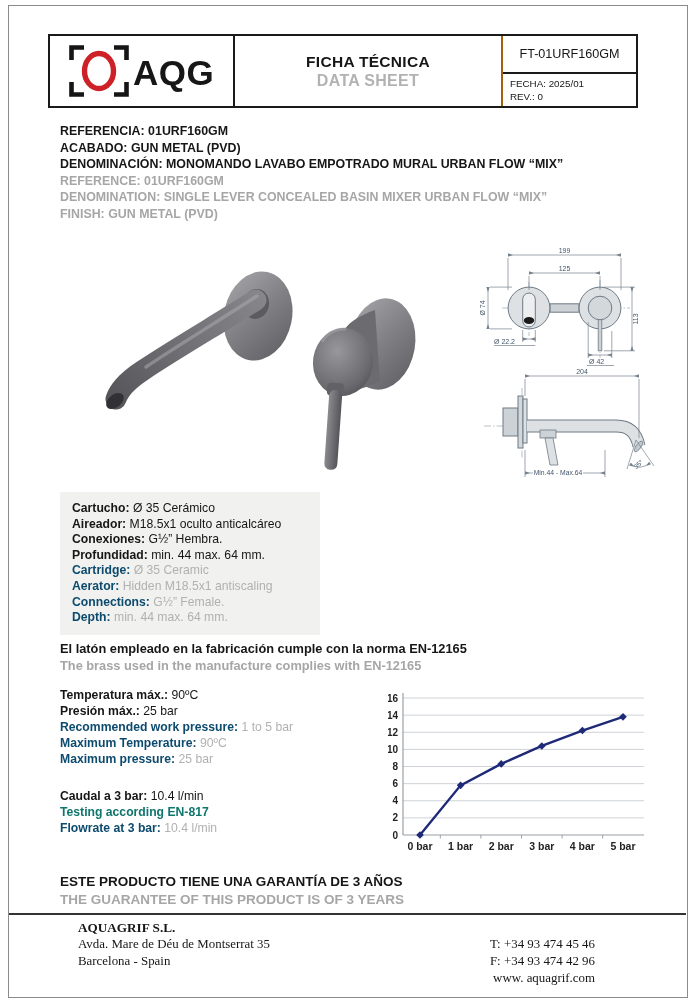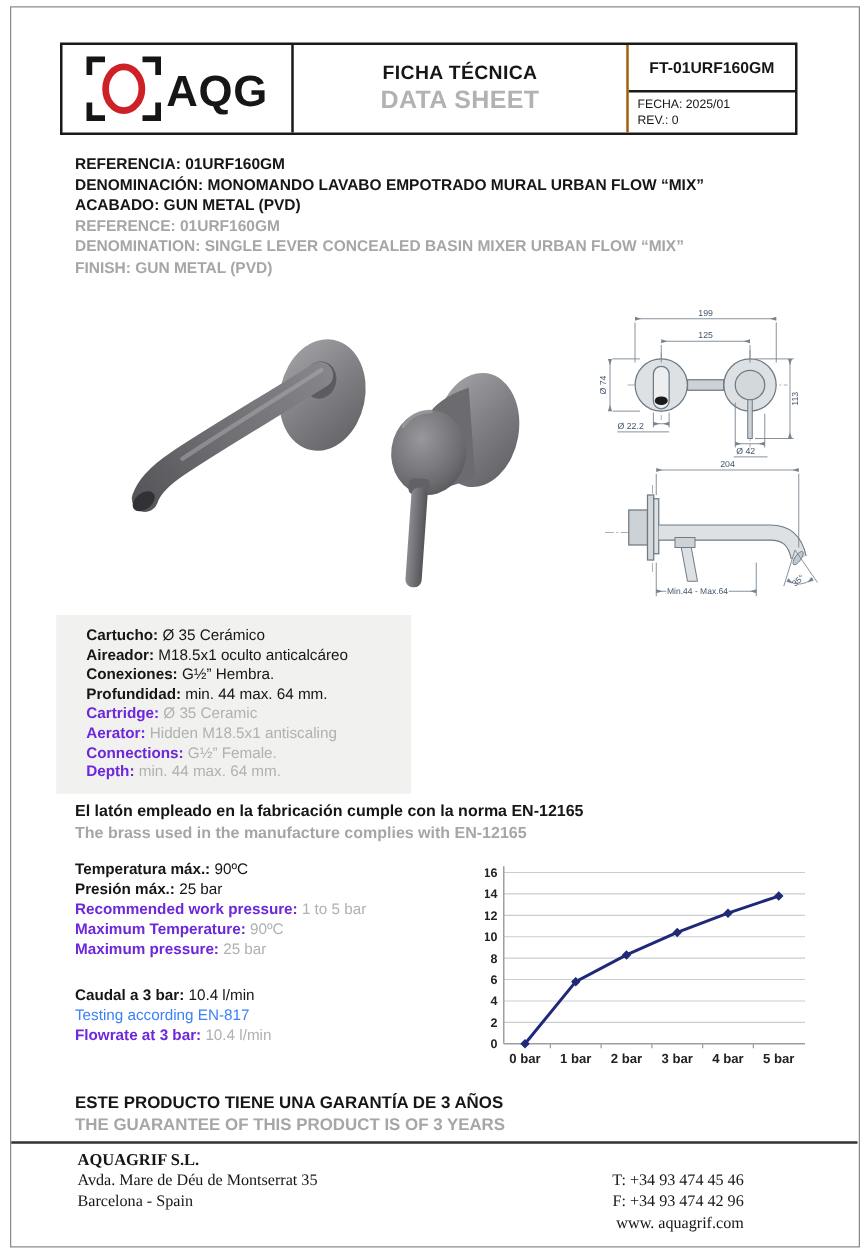--- a/index.html
+++ b/index.html
@@ -9,49 +9,49 @@
   .abs{position:absolute}
   .page-border{left:8px;top:5px;width:678px;height:991px;border:1px solid #8b8b8b}
 
   
   .header-table{left:48px;top:34px;width:590px;height:74px;border:2px solid #1a1a1a;
                 display:flex;box-sizing:border-box;background:#fff}
   .cell-logo{width:183px;display:flex;align-items:center;justify-content:center}
   .cell-title{flex:1;border-left:2px solid #1a1a1a;border-right:2px solid #a16207;
               display:flex;flex-direction:column;align-items:center;justify-content:center}
   .title-main{font-size:15.5px;font-weight:bold;letter-spacing:.3px}
-  .title-sub{font-size:20px;font-weight:bold;color:#b2b2b2;letter-spacing:.3px;margin-top:1px}
+  .title-sub{font-size:16px;font-weight:bold;color:#b2b2b2;letter-spacing:.3px;margin-top:1px}
   .cell-doc{width:133px;display:flex;flex-direction:column}
   .doc-code{height:38px;border-bottom:2px solid #1a1a1a;display:flex;align-items:center;
-            justify-content:center;font-weight:bold;font-size:12.6px}
+            justify-content:center;font-weight:normal;font-size:12.6px}
   .doc-meta{flex:1;padding:3px 7px;font-size:9.8px;line-height:13px}
 
   
   .ref{left:60px;top:123px;font-size:12.4px;font-weight:bold;line-height:16.6px}
   .gray{color:#a6a6a6}
 
   
-  .specs{left:45px;top:492px;width:236px;background:#f1f1ef;padding:9px 24px;
+  .specs{left:60px;top:492px;width:236px;background:#f1f1ef;padding:9px 12px;
          font-size:12.2px;line-height:15.6px;box-sizing:content-box}
   .lbl{font-weight:bold}
   .en{color:#b1b1b1}
-  .en .lbl{color:#6d28d9}
+  .en .lbl{color:#0c4a6e}
 
   .norm{left:60px;top:641px;font-size:12.8px;font-weight:bold;line-height:16.6px}
   .conds{left:60px;top:688px;font-size:12.2px;line-height:15.9px}
   .test{left:60px;top:789px;font-size:12.2px;line-height:15.9px}
   .head-es{font-weight:bold}
-  .head-en{font-weight:normal;color:#3b82f6}
+  .head-en{font-weight:bold;color:#0f766e}
 
   .warranty{left:60px;top:873px;font-size:13.5px;font-weight:bold;line-height:17.6px}
   .sep{left:9px;top:913px;width:677px;border-top:2px solid #333}
 
   
   .footer{font-family:"Liberation Serif",serif;font-size:12.9px;line-height:17.2px}
-  .footer-left{left:62px;top:919px}
+  .footer-left{left:78px;top:919px}
   .company{font-weight:bold;font-size:13.2px}
   .footer-right{right:97px;top:936px;text-align:right}
 </style>
 </head>
 <body>
 
 <div class="abs page-border"></div>
 
 <div class="abs header-table">
   <div class="cell-logo">
@@ -74,22 +74,22 @@
     <div class="doc-code">FT-01URF160GM</div>
     <div class="doc-meta">
       <div>FECHA: 2025/01</div>
       <div>REV.: 0</div>
     </div>
   </div>
 </div>
 
 <div class="abs ref">
   <div>REFERENCIA: 01URF160GM</div>
+  <div>ACABADO: GUN METAL (PVD)</div>
   <div>DENOMINACIÓN: MONOMANDO LAVABO EMPOTRADO MURAL URBAN FLOW “MIX”</div>
-  <div>ACABADO: GUN METAL (PVD)</div>
   <div class="gray">REFERENCE: 01URF160GM</div>
   <div class="gray">DENOMINATION: SINGLE LEVER CONCEALED BASIN MIXER URBAN FLOW “MIX”</div>
   <div class="gray">FINISH: GUN METAL (PVD)</div>
 </div>
 
 <svg class="abs" style="left:30px;top:240px" width="400" height="242" viewBox="0 0 400 242">
   <defs>
     <linearGradient id="pg" x1="0" y1="0" x2="1" y2="1">
       <stop offset="0" stop-color="#a8a8ac"></stop>
         <stop offset=".5" stop-color="#808084"></stop>

